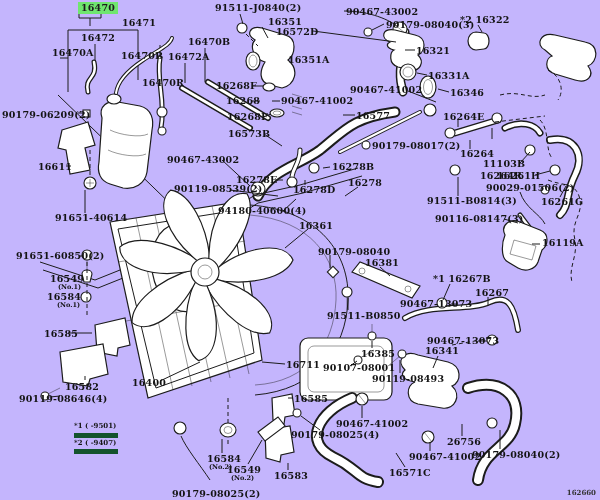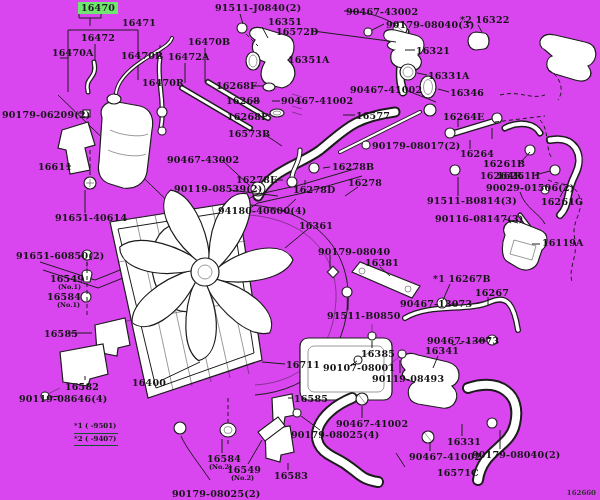--- a/index.html
+++ b/index.html
@@ -1,26 +1,26 @@
 <!DOCTYPE html>
 <html><head>
 <meta charset="utf-8">
 <style>
   html,body{margin:0;padding:0;background:#fff;}
-  #stage{position:relative;width:600px;height:500px;background:#d946ef;overflow:hidden;
+  #stage{position:relative;width:600px;height:500px;background:#c4b5fd;overflow:hidden;
          font-family:"DejaVu Serif",serif;}
   #art{position:absolute;left:0;top:0;}
   #labels-layer{position:absolute;left:0;top:0;width:600px;height:500px;}
   .lbl{position:absolute;font-weight:bold;font-size:9.5px;line-height:1;color:#141414;
        white-space:nowrap;letter-spacing:.2px;}
   .lbl.sm{font-size:6.5px;letter-spacing:0;}
   .lbl.hl{background:#6fe66f;padding:1px 3px;color:#1d1d1d;}
   #legend-box{position:absolute;left:74px;top:421px;font-weight:bold;font-size:7px;
               color:#161616;line-height:1.5;}
-  #legend-box .row{border-bottom:1px solid #14532d;padding:0 2px 1px 0;}
+  #legend-box .row{border-bottom:5px solid #14532d;padding:0 2px 1px 0;}
   #figure-id{position:absolute;right:4px;bottom:3px;font-size:7px;font-weight:bold;color:#333;}
   svg{display:block;}
   .ln{stroke:#1c1c1c;stroke-width:1;fill:none;}
   .thin{stroke:#1c1c1c;stroke-width:.6;fill:none;opacity:.75;}
   .dash{stroke:#1c1c1c;stroke-width:1;fill:none;stroke-dasharray:4 3;}
   .tube{stroke:#1c1c1c;fill:none;stroke-linecap:round;}
   .tubein{stroke:#ffffff;fill:none;stroke-linecap:round;}
   .part{stroke:#1c1c1c;stroke-width:1.2;fill:#ffffff;}
   .fast{stroke:#1c1c1c;stroke-width:1.1;fill:#fff;}
 </style>
@@ -241,21 +241,21 @@
       <div class="lbl" style="left: 226px; top: 96px;">16268</div>
       <div class="lbl" style="left: 281px; top: 96px;">90467-41002</div>
       <div class="lbl" style="left: 356px; top: 111px;">16577</div>
       <div class="lbl" style="left: 227px; top: 112px;">16268F</div>
       <div class="lbl" style="left: 443px; top: 112px;">16264E</div>
       <div class="lbl" style="left: 228px; top: 129px;">16573B</div>
       <div class="lbl" style="left: 480px; top: 139px; margin-top: 32px;">16264R</div>
       <div class="lbl" style="left: 372px; top: 141px;">90179-08017(2)</div>
       <div class="lbl" style="left: 460px; top: 149px;">16264</div>
       <div class="lbl" style="left: 167px; top: 155px;">90467-43002</div>
-      <div class="lbl" style="left: 483px; top: 159px;">16261B</div>
+      <div class="lbl" style="left: 483px; top: 159px;">11103B</div>
       <div class="lbl" style="left: 332px; top: 162px;">16278B</div>
       <div class="lbl" style="left: 236px; top: 175px;">16278E</div>
       <div class="lbl" style="left: 497px; top: 171px;">16261H</div>
       <div class="lbl" style="left: 348px; top: 178px;">16278</div>
       <div class="lbl" style="left: 293px; top: 185px;">16278D</div>
       <div class="lbl" style="left: 174px; top: 184px;">90119-08539(2)</div>
       <div class="lbl" style="left: 486px; top: 183px;">90029-01506(2)</div>
       <div class="lbl" style="left: 427px; top: 196px;">91511-B0814(3)</div>
       <div class="lbl" style="left: 541px; top: 197px;">16261G</div>
       <div class="lbl" style="left: 218px; top: 206px;">94180-40600(4)</div>
@@ -282,28 +282,28 @@
       <div class="lbl" style="left: 323px; top: 363px;">90107-08001</div>
       <div class="lbl" style="left: 372px; top: 374px;">90119-08493</div>
       <div class="lbl" style="left: 132px; top: 378px;">16400</div>
       <div class="lbl" style="left: 65px; top: 382px;">16582</div>
       <div class="lbl" style="left: 294px; top: 394px;">16585</div>
       <div class="lbl" style="left: 19px; top: 394px;">90119-08646(4)</div>
       <div class="lbl" style="left: 2px; top: 110px;">90179-06209(2)</div>
       <div class="lbl" style="left: 38px; top: 162px;">16611</div>
       <div class="lbl" style="left: 336px; top: 419px;">90467-41002</div>
       <div class="lbl" style="left: 291px; top: 430px;">90179-08025(4)</div>
-      <div class="lbl" style="left: 447px; top: 437px;">16331</div>
+      <div class="lbl" style="left: 447px; top: 437px;">26756</div>
       <div class="lbl" style="left: 472px; top: 450px;">90179-08040(2)</div>
       <div class="lbl" style="left: 409px; top: 452px;">90467-41002</div>
       <div class="lbl" style="left: 207px; top: 454px;">16584</div>
       <div class="lbl sm" style="left: 209px; top: 464px;">(No.2)</div>
       <div class="lbl" style="left: 227px; top: 465px;">16549</div>
       <div class="lbl sm" style="left: 231px; top: 475px;">(No.2)</div>
-      <div class="lbl" style="left: 389px; top: 468px; margin-left: 48px;">16571C</div>
+      <div class="lbl" style="left: 389px; top: 468px;">16571C</div>
       <div class="lbl" style="left: 274px; top: 471px;">16583</div>
       <div class="lbl" style="left: 172px; top: 481px; margin-top: 8px;">90179-08025(2)</div>
     </div>
 
   <div id="legend-box">
     <div class="row">*1 (   -9501)</div>
     <div class="row">*2 (   -9407)</div>
   </div>
 
   <div id="figure-id">162660</div>

